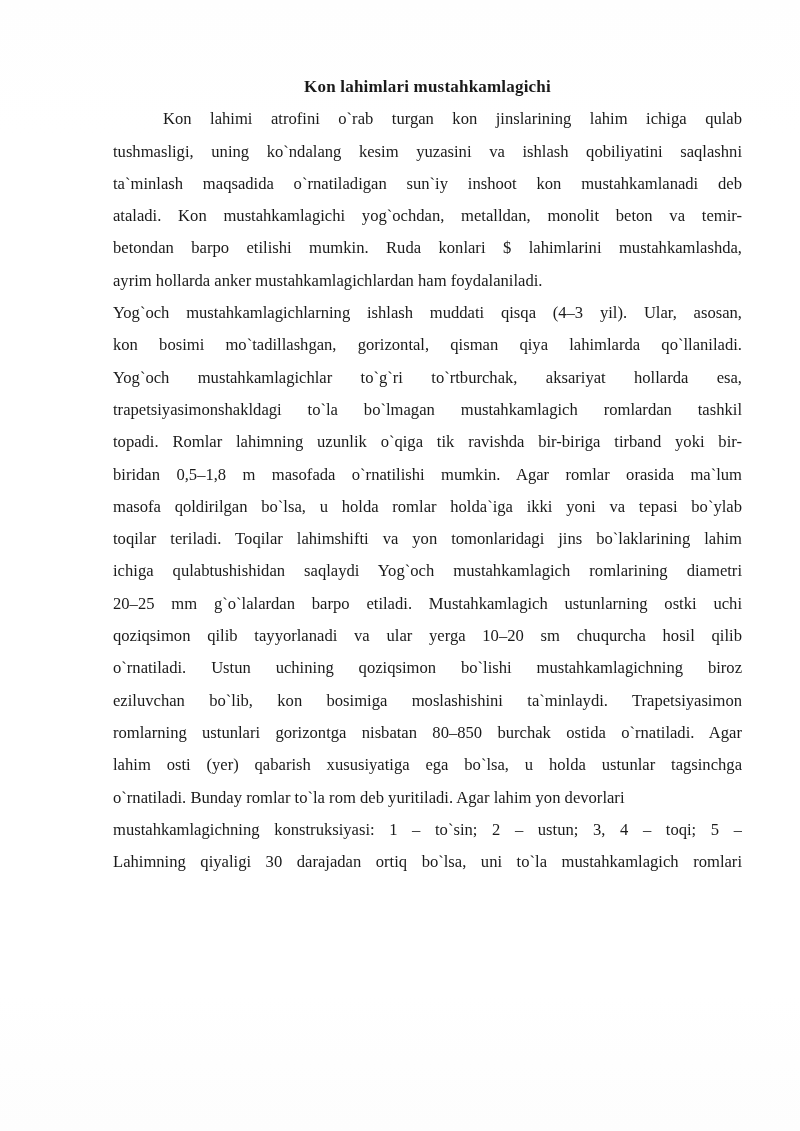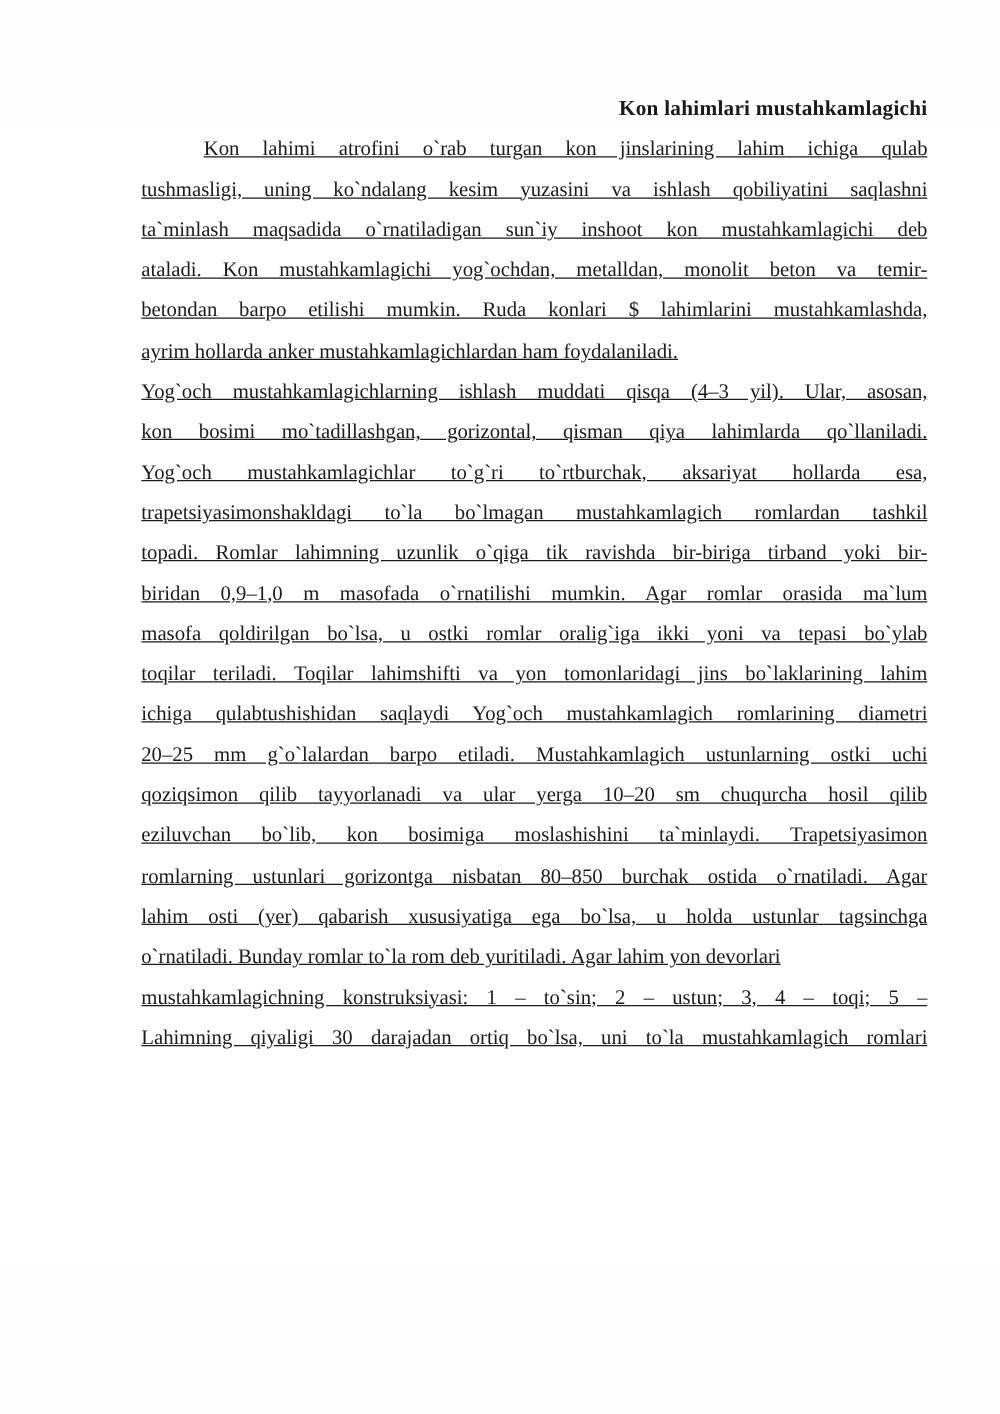--- a/index.html
+++ b/index.html
@@ -20,65 +20,65 @@
     position: absolute;
     left: 113px;
     top: 71px;
     width: 629px;
   }
   .heading {
     font-size: 17px;
     font-weight: bold;
     line-height: 32.3px;
     margin: 0;
-    text-align: right;
+    text-align: center;
     letter-spacing: 0.2px;
   }
   .line {
     font-size: 16.6px;
     line-height: 32.3px;
     height: 32.3px;
     text-align: justify;
     text-align-last: justify;
     overflow: hidden;
     white-space: normal;
-    text-decoration: underline;
   }
   .line.no-justify {
     text-align: center;
     text-align-last: left;
   }
   .line.indent {
     text-indent: 50px;
   }
 </style>
 </head>
 <body>
 
 <div class="page">
   <div class="content">
     <h1 class="heading">Kon lahimlari mustahkamlagichi</h1>
     <div id="lines-container">
         <div class="line indent">Kon lahimi atrofini o`rab turgan kon jinslarining lahim ichiga qulab</div>
         <div class="line">tushmasligi, uning ko`ndalang kesim yuzasini va ishlash qobiliyatini saqlashni</div>
-        <div class="line">ta`minlash maqsadida o`rnatiladigan sun`iy inshoot kon mustahkamlagichi deb</div>
+        <div class="line">ta`minlash maqsadida o`rnatiladigan sun`iy inshoot kon mustahkamlanadi deb</div>
         <div class="line">ataladi. Kon mustahkamlagichi yog`ochdan, metalldan, monolit beton va temir-</div>
         <div class="line">betondan barpo etilishi mumkin. Ruda konlari $ lahimlarini mustahkamlashda,</div>
         <div class="line no-justify">ayrim hollarda anker mustahkamlagichlardan ham foydalaniladi.</div>
         <div class="line">Yog`och mustahkamlagichlarning ishlash muddati qisqa (4–3 yil). Ular, asosan,</div>
         <div class="line">kon bosimi mo`tadillashgan, gorizontal, qisman qiya lahimlarda qo`llaniladi.</div>
         <div class="line">Yog`och mustahkamlagichlar to`g`ri to`rtburchak, aksariyat hollarda esa,</div>
         <div class="line">trapetsiyasimonshakldagi to`la bo`lmagan mustahkamlagich romlardan tashkil</div>
         <div class="line">topadi. Romlar lahimning uzunlik o`qiga tik ravishda bir-biriga tirband yoki bir-</div>
-        <div class="line">biridan 0,9–1,0 m masofada o`rnatilishi mumkin. Agar romlar orasida ma`lum</div>
-        <div class="line">masofa qoldirilgan bo`lsa, u ostki romlar oralig`iga ikki yoni va tepasi bo`ylab</div>
+        <div class="line">biridan 0,5–1,8 m masofada o`rnatilishi mumkin. Agar romlar orasida ma`lum</div>
+        <div class="line">masofa qoldirilgan bo`lsa, u holda romlar holda`iga ikki yoni va tepasi bo`ylab</div>
         <div class="line">toqilar teriladi. Toqilar lahimshifti va yon tomonlaridagi jins bo`laklarining lahim</div>
         <div class="line">ichiga qulabtushishidan saqlaydi Yog`och mustahkamlagich romlarining diametri</div>
         <div class="line">20–25 mm g`o`lalardan barpo etiladi. Mustahkamlagich ustunlarning ostki uchi</div>
         <div class="line">qoziqsimon qilib tayyorlanadi va ular yerga 10–20 sm chuqurcha hosil qilib</div>
+        <div class="line">o`rnatiladi. Ustun uchining qoziqsimon bo`lishi mustahkamlagichning biroz</div>
         <div class="line">eziluvchan bo`lib, kon bosimiga moslashishini ta`minlaydi. Trapetsiyasimon</div>
         <div class="line">romlarning ustunlari gorizontga nisbatan 80–850 burchak ostida o`rnatiladi. Agar</div>
         <div class="line">lahim osti (yer) qabarish xususiyatiga ega bo`lsa, u holda ustunlar tagsinchga</div>
         <div class="line no-justify">o`rnatiladi. Bunday romlar to`la rom deb yuritiladi. Agar lahim yon devorlari</div>
         <div class="line">mustahkamlagichning konstruksiyasi: 1 – to`sin; 2 – ustun; 3, 4 – toqi; 5 –</div>
         <div class="line">Lahimning qiyaligi 30 darajadan ortiq bo`lsa, uni to`la mustahkamlagich romlari</div>
       </div>
   </div>
 </div>
 

